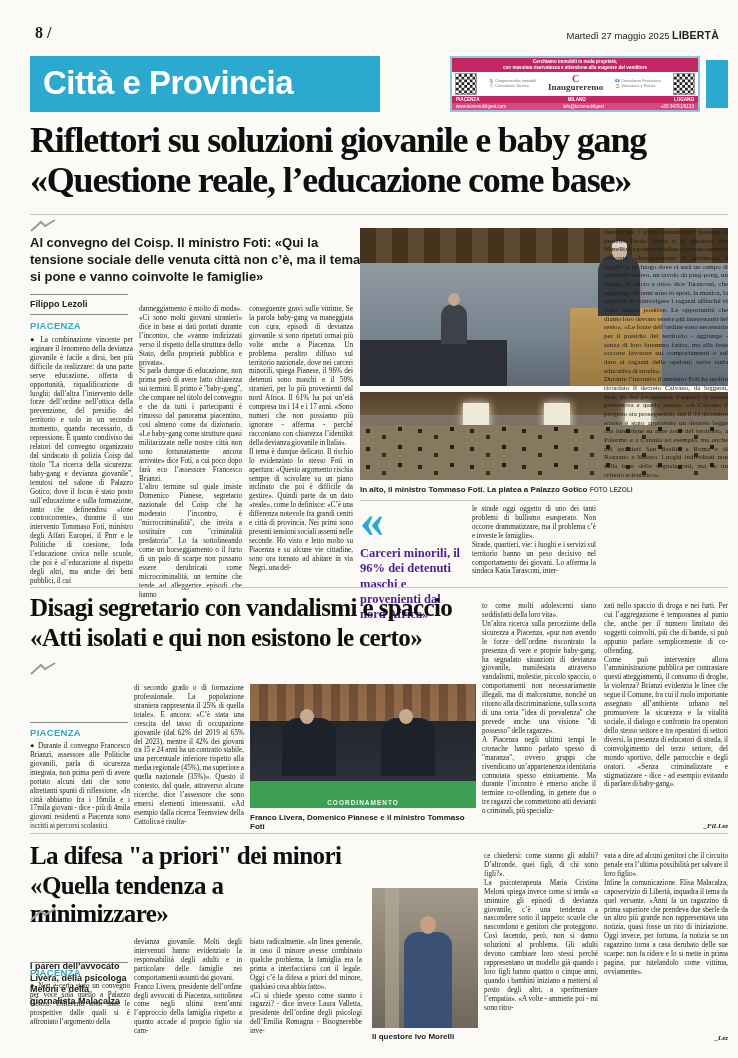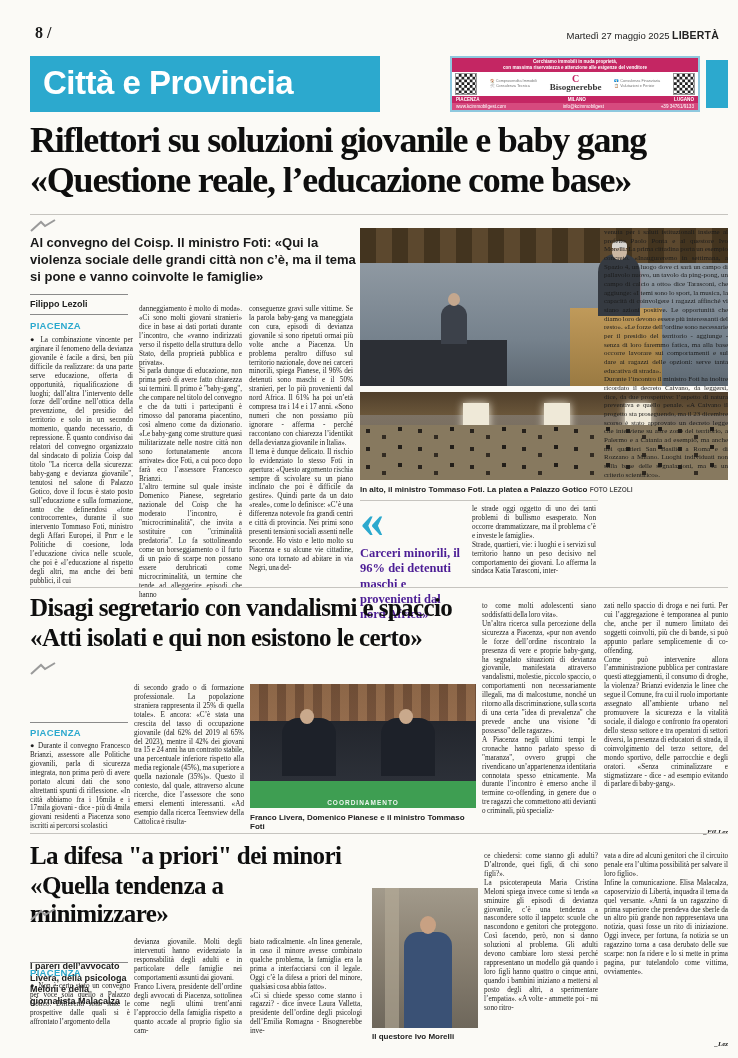--- a/index.html
+++ b/index.html
@@ -32,21 +32,21 @@
   .h1{ font-weight:bold; font-size:36px; line-height:1.04; letter-spacing:-1.2px; color:#0e0e0e; }
   .h2{ font-weight:bold; font-size:25px; line-height:1.1; letter-spacing:-.6px; color:#0e0e0e; }
   .rule{ background:#c6c4bf; height:1px; }
   .rule-dark{ background:#8a8a8a; height:1px; }
   .subhead{ font-family:"Liberation Sans", sans-serif; font-weight:bold; font-size:13px; line-height:1.32; color:#191919; }
   .byline{ font-family:"Liberation Sans", sans-serif; font-weight:bold; font-size:9px; }
   .city{ font-family:"Liberation Sans", sans-serif; font-weight:bold; font-size:9.5px; color:#2ca9ce; letter-spacing:.3px; }
   .kicker{ font-family:"Liberation Sans", sans-serif; font-weight:bold; font-size:9px; line-height:1.3; color:#1a1a1a; }
   .col{ font-size:7.2px; line-height:1.24; text-align:justify; white-space:pre-line;
         overflow:hidden; word-spacing:-.4px; hyphens:auto; -webkit-hyphens:auto; }
-  .sig{ display:block; text-align:right; font-weight:bold; font-style:italic; font-size:7px; margin-top:8px; }
+  .sig{ display:block; text-align:right; font-weight:bold; font-style:italic; font-size:7px; margin-top:2px; }
   .caption{ font-family:"Liberation Sans", sans-serif; font-weight:bold; font-size:8px; color:#222; }
   .credit{ font-size:6.5px; color:#555; font-weight:bold; }
   .pq-mark{ color:#2ca9ce; font-weight:bold; font-size:48px; line-height:30px; font-family:"Liberation Serif",serif; }
   .pq-text{ font-weight:bold; font-size:12.5px; line-height:1.22; color:#4c1d95; }
   .arrow-ic{ stroke:#9a9a9a; stroke-width:2; fill:none; }
   
   .ph{ position:absolute; overflow:hidden; background:#8a8a85; }
   .ph1{ background:linear-gradient(180deg,#3d3123 0%,#554331 22%,#8f99a2 22%,#76828d 70%,#5d6872 100%); }
   .ph1 .ceil{ position:absolute; top:0; left:0; right:0; height:22%;
       background:repeating-linear-gradient(90deg,#43341f 0 16px,#5c482e 16px 32px); }
@@ -96,21 +96,21 @@
   <div class="abs ad" style="left:450px; top:56px; width:250px; height:56px;">
     <div class="ad-top">
       <div>Cerchiamo immobili in nuda proprietà,</div>
       <div>con massima riservatezza e attenzione alle esigenze del venditore</div>
     </div>
     <div class="ad-mid">
       <div class="qr"></div>
       <div class="ad-svc">🏠 <span>Compravendita Immobili</span><br>🛠 <span>Consulenza Tecnica</span></div>
       <div class="ad-logo">
         <span class="mark">C</span>
-        <span>Bisognerebbe</span>
+        <span>Inaugureremo</span>
       </div>
       <div class="ad-svc">💶 <span>Consulenza Finanziaria</span><br>📋 <span>Valutazioni e Perizie</span></div>
       <div class="qr"></div>
     </div>
     <div class="ad-bot">
       <div class="ad-bot-row">
         <span>PIACENZA</span>
         <span>MILANO</span>
         <span>LUGANO</span>
       </div>
@@ -123,21 +123,21 @@
   </div>
   <div class="abs bluechip" style="left:706px; top:60px; width:22px; height:48px;"></div>
 
   <div class="abs h1" style="left:30px; top:122px; width:705px;">Riflettori su soluzioni giovanile e baby gang</div>
   <div class="abs h1" style="left:30px; top:162px; width:705px;">«Questione reale, l’educazione come base»</div>
   <div class="abs rule" style="left:30px; top:214px; width:698px;"></div>
 
   <svg class="abs" style="left:30px; top:219px;" width="26" height="13">
     <polyline class="arrow-ic" points="1,12 11,3 15,7 25,1"></polyline>
   </svg>
-  <div class="abs subhead" style="left:30px; top:234px; width:336px;">Al convegno del Coisp. Il ministro Foti: «Qui la violenza sociale delle grandi città non c’è, ma il tema si pone e vanno coinvolte le famiglie»</div>
+  <div class="abs subhead" style="left:30px; top:234px; width:336px;">Al convegno del Coisp. Il ministro Foti: «Qui la tensione sociale delle venuta città non c’è, ma il tema si pone e vanno coinvolte le famiglie»</div>
 
   <div class="abs rule-dark" style="left:30px; top:294px; width:98px;"></div>
   <div class="abs byline" style="left:30px; top:299px;">Filippo Lezoli</div>
   <div class="abs rule-dark" style="left:30px; top:314px; width:98px;"></div>
   <div class="abs city" style="left:30px; top:320px;">PIACENZA</div>
 
   <div class="abs col" style="left:30px;  top:336px; width:103px; height:277px;">● La combinazione vincente per arginare il fenomeno della devianza giovanile è facile a dirsi, ben più difficile da realizzare: da una parte serve educazione, offerta di opportunità, riqualificazione di luoghi; dall’altra l’intervento delle forze dell’ordine nell’ottica della prevenzione, del presidio del territorio e solo in un secondo momento, quando necessario, di repressione. È quanto condiviso dai relatori del convegno organizzato dal sindacato di polizia Coisp dal titolo "La ricerca della sicurezza: baby-gang e devianza giovanile", tenutosi nel salone di Palazzo Gotico, dove il focus è stato posto sull’educazione e sulla formazione, tanto che definendosi «fone controcorrente», durante il suo intervento Tommaso Foti, ministro degli Affari Europei, il Pnrr e le Politiche di coesione, loda l’educazione civica nelle scuole, che poi è «l’educazione al rispetto degli altri, ma anche dei beni pubblici, il cui</div>
   <div class="abs col" style="left:139px; top:305px; width:103px; height:308px;">danneggiamento è molto di moda». «Ci sono molti giovani stranieri» dice in base ai dati portati durante l’incontro, che «vanno indirizzati verso il rispetto della struttura dello Stato, della proprietà pubblica e privata».
 Si parla dunque di educazione, non prima però di avere fatto chiarezza sui termini. Il primo è "baby-gang", che compare nel titolo del convegno e che da tutti i partecipanti è rimosso dal panorama piacentino, così almeno come da dizionario. «Le baby-gang come strutture quasi militarizzate nelle nostre città non sono fortunatamente ancora arrivate» dice Foti, a cui poco dopo farà eco l’assessore Francesco Brianzi.
 L’altro termine sul quale insiste Domenico Pianese, segretario nazionale del Coisp che ha moderato l’incontro, è "microcriminalità", che invita a sostituire con "criminalità predatoria". Lo fa sottolineando come un borseggiamento o il furto di un paio di scarpe non possano essere derubricati come microcriminalità, un termine che tende ad alleggerire episodi che hanno</div>

